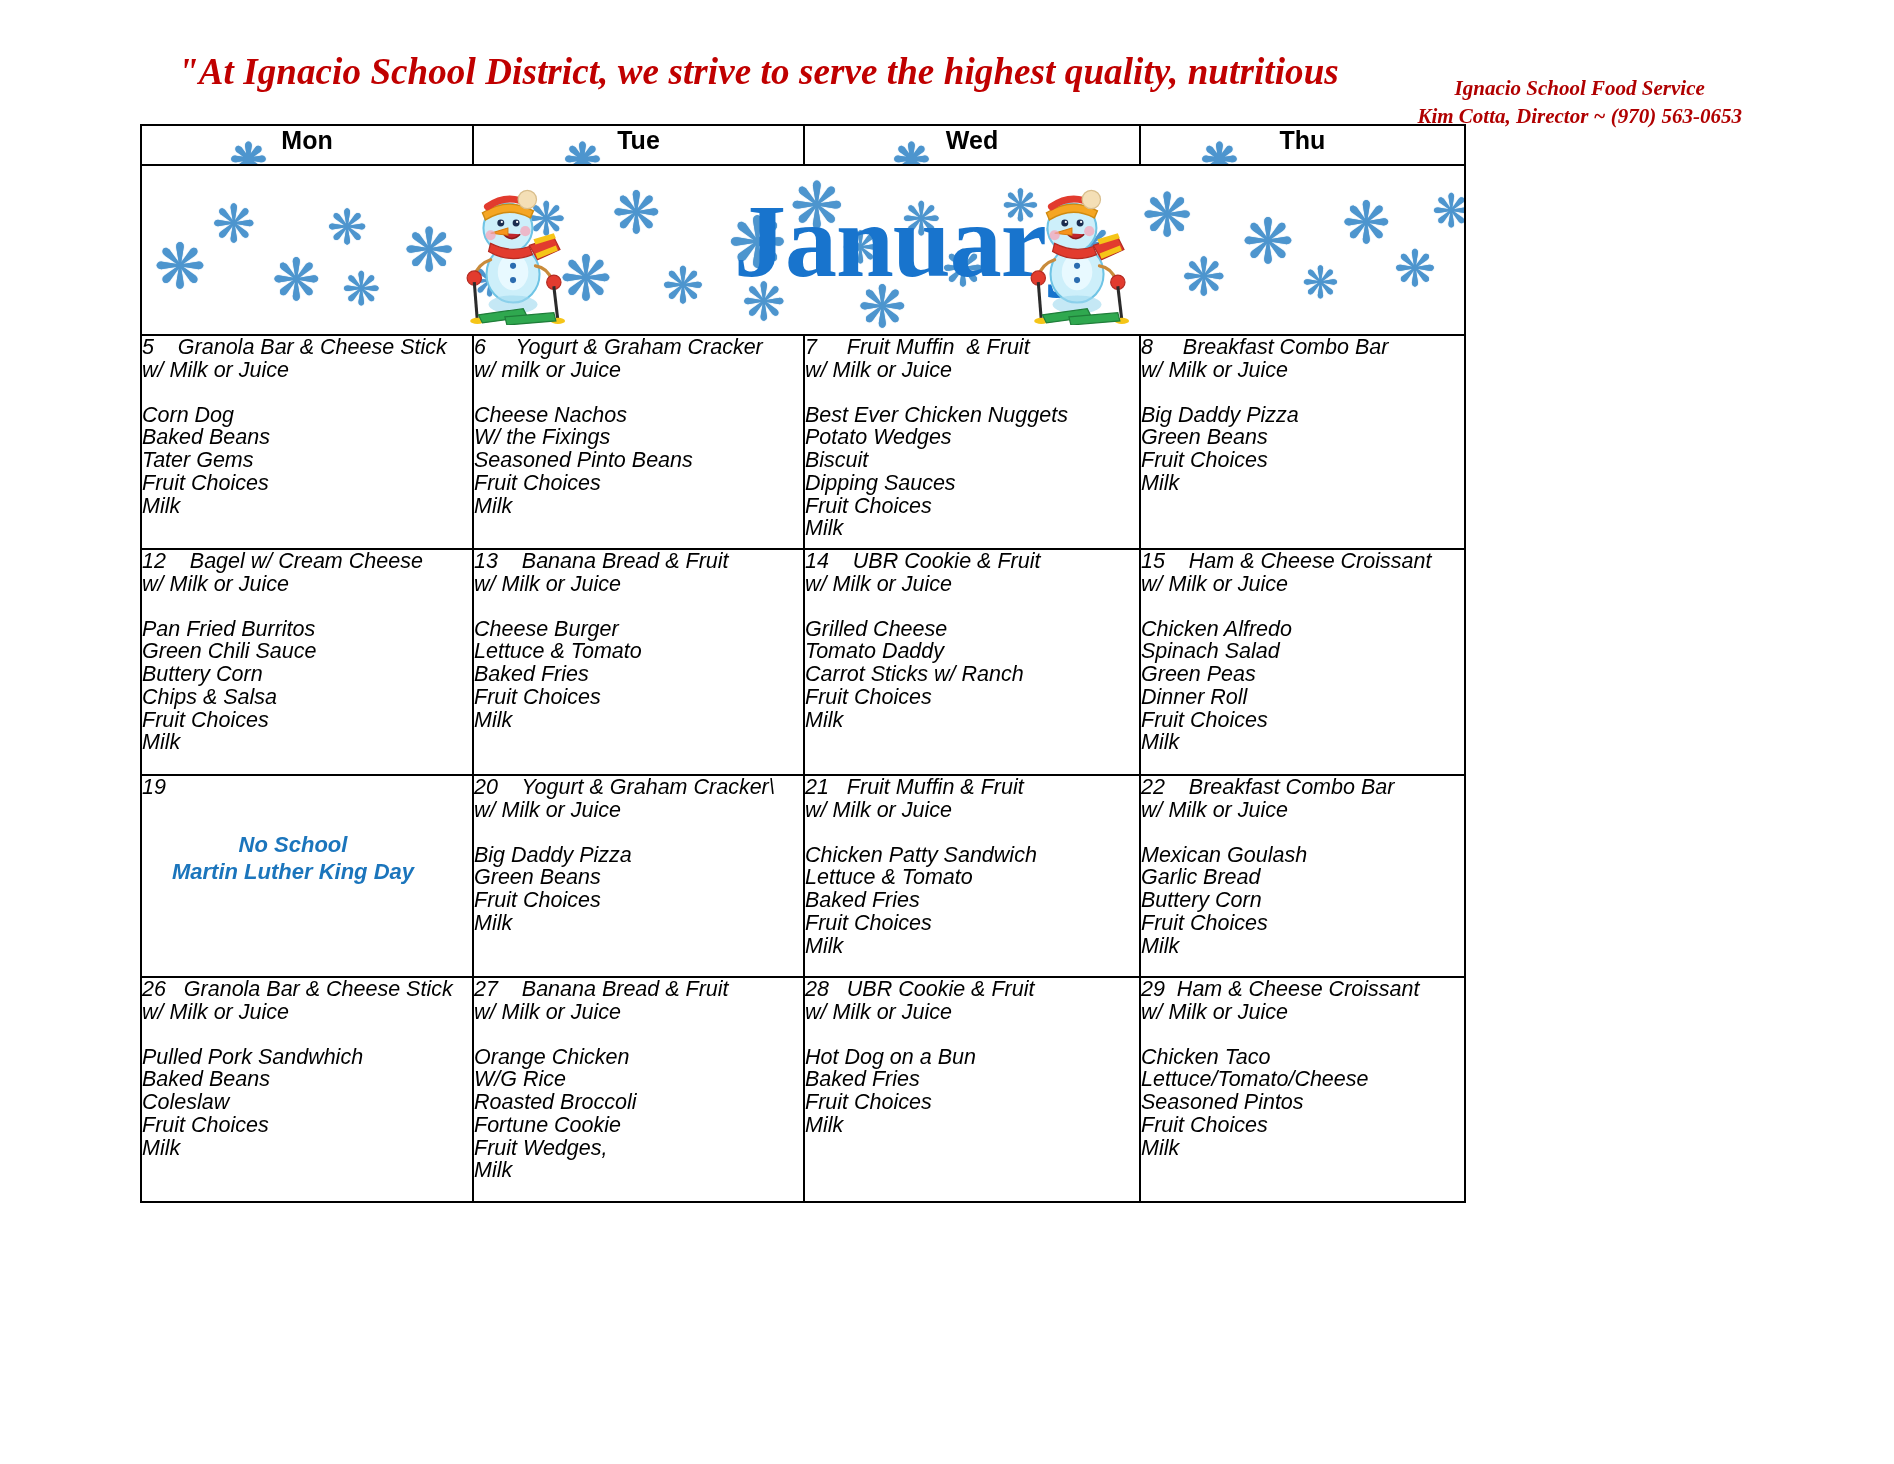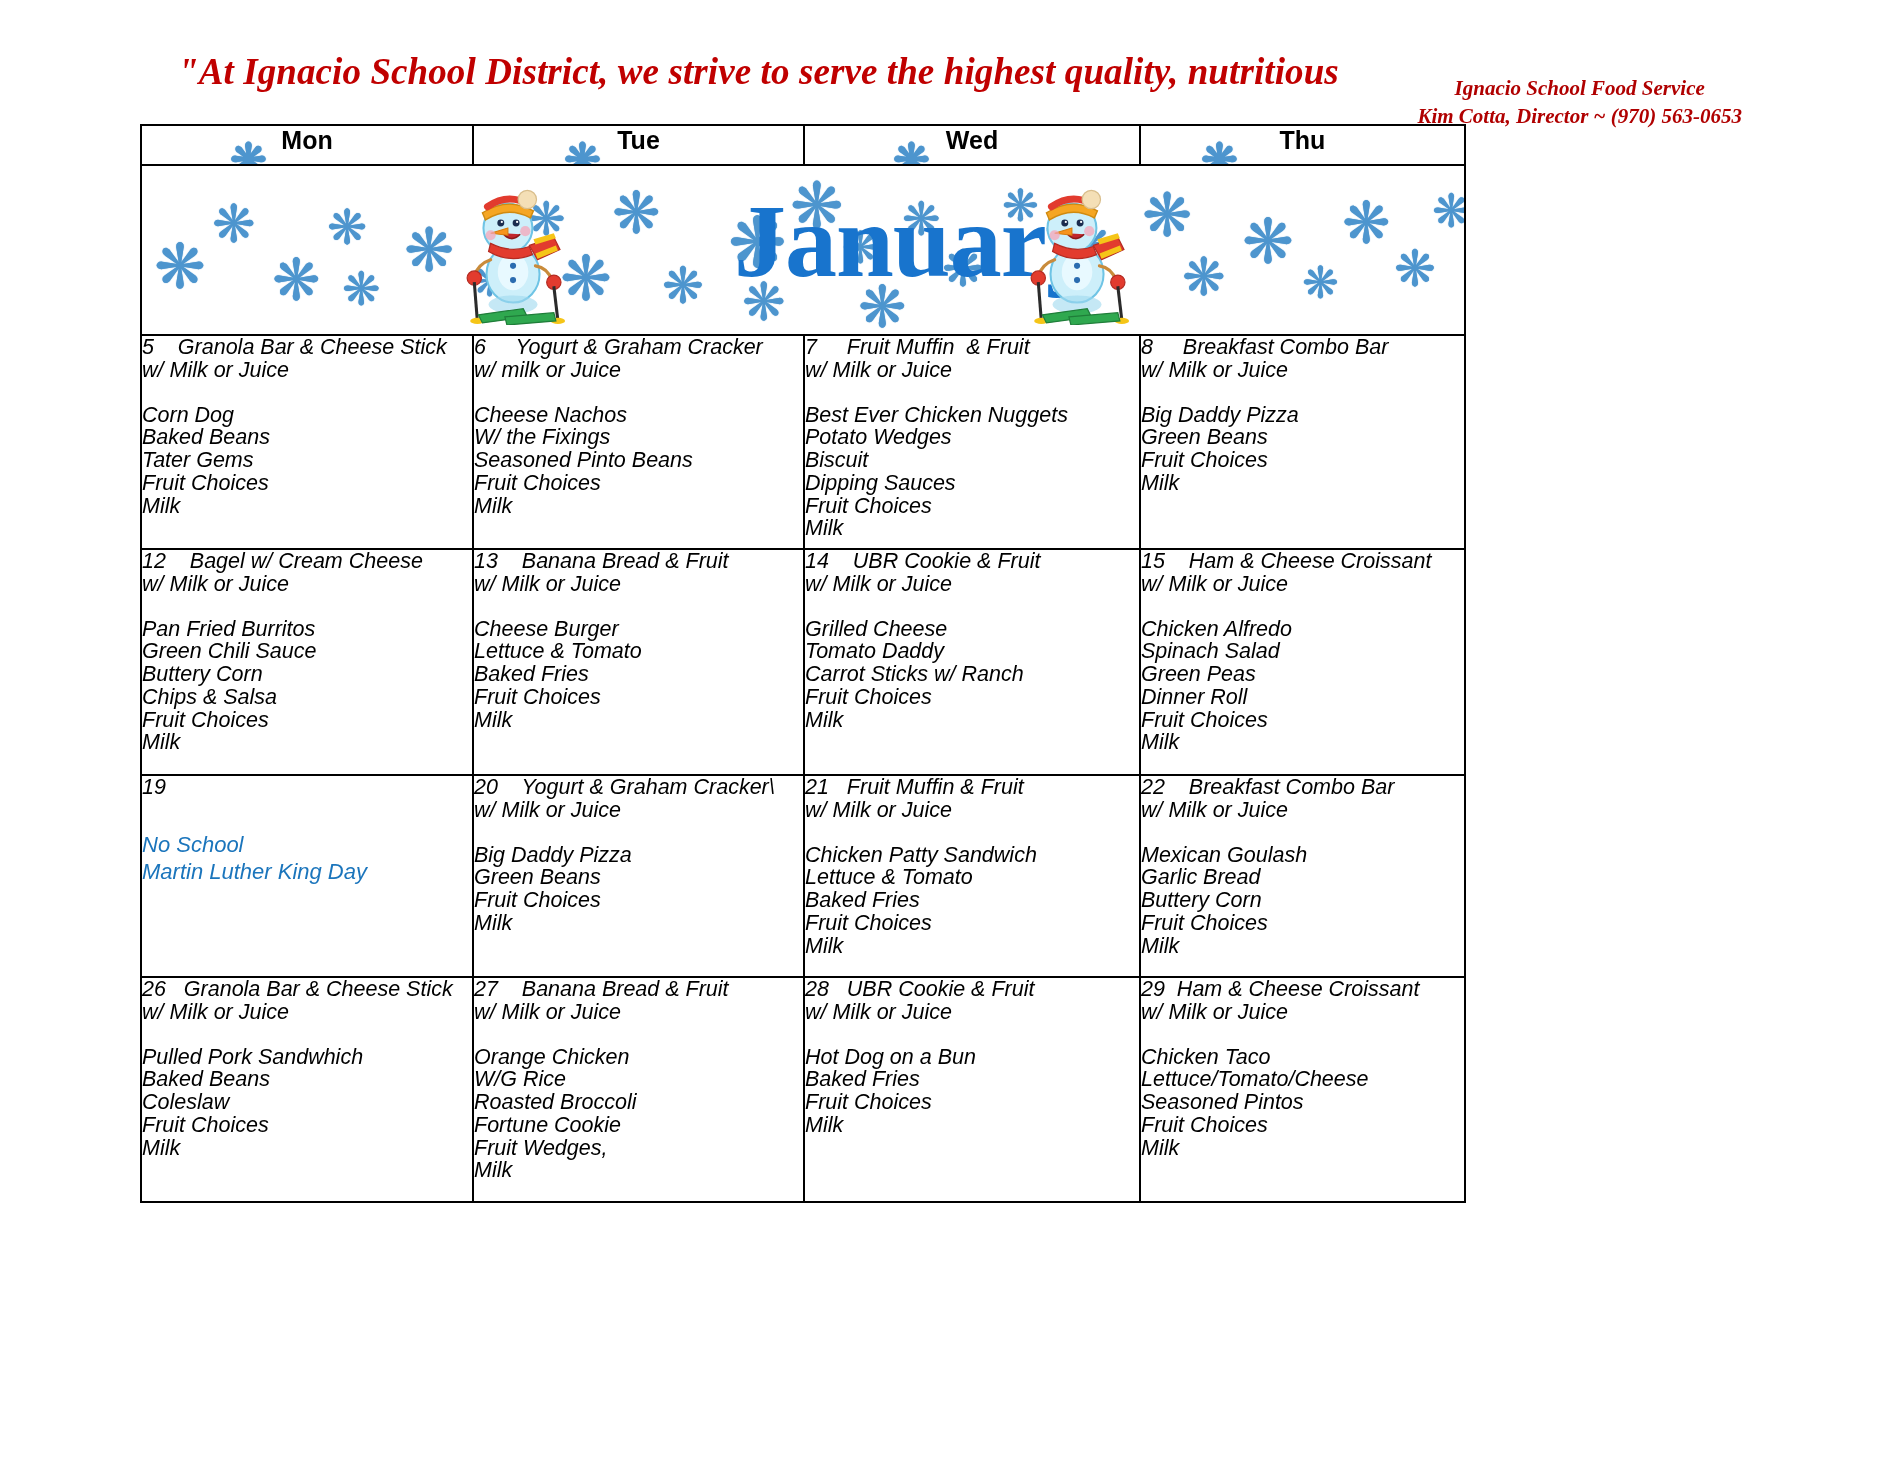--- a/index.html
+++ b/index.html
@@ -131,22 +131,23 @@
     font-size: 21.5px;
     line-height: 1.06;
     color: #000000;
   }
   .menu-cell .bk-title { white-space: pre; }
   .menu-cell .line { white-space: pre; display: block; }
   .gap { display: block; height: 22px; }
 
   .noschool {
     display: block;
+    text-align: center;
     font-family: "Liberation Sans", sans-serif;
-    font-weight: normal;
+    font-weight: bold;
     font-style: italic;
     font-size: 22px;
     line-height: 1.25;
     color: #1B75BC;
     padding-top: 32px;
     padding-right: 28px;
   }
 
   .r1 td { height: 212px; border-radius: 8px; }
   .r2 td { height: 224px; }

